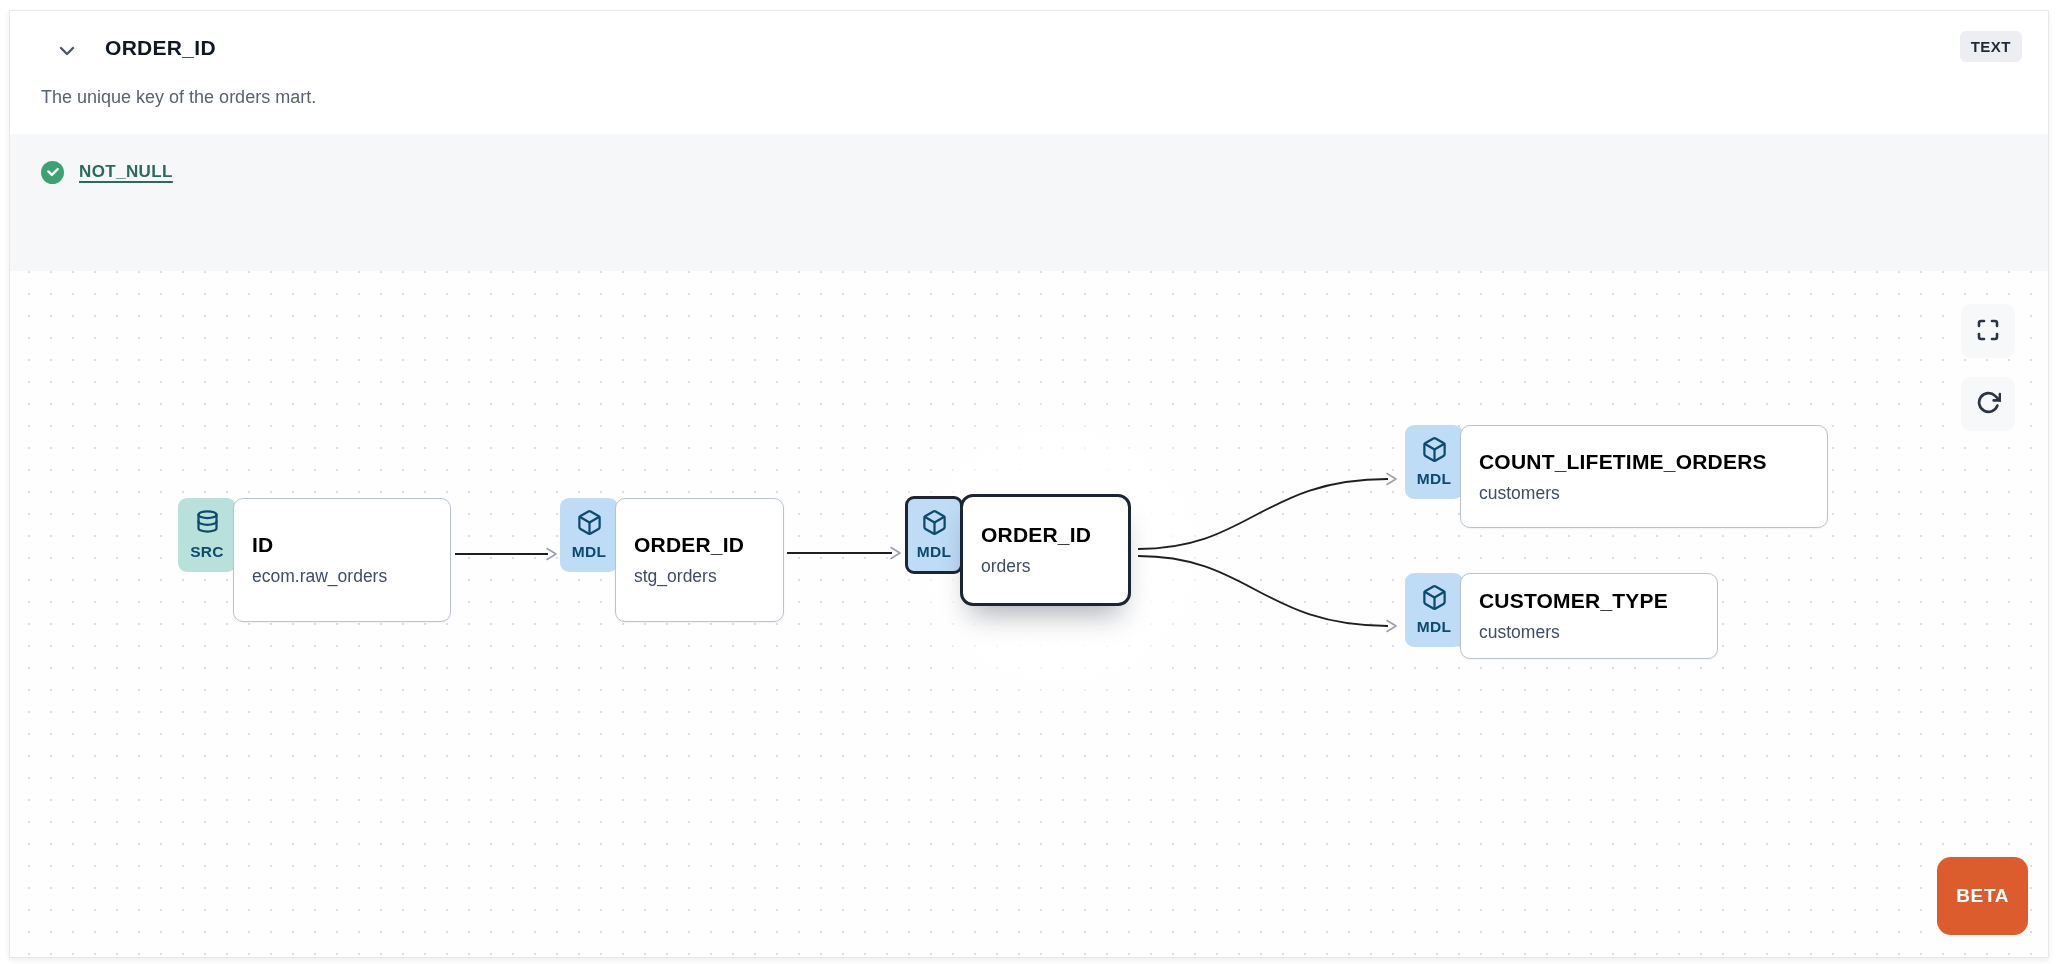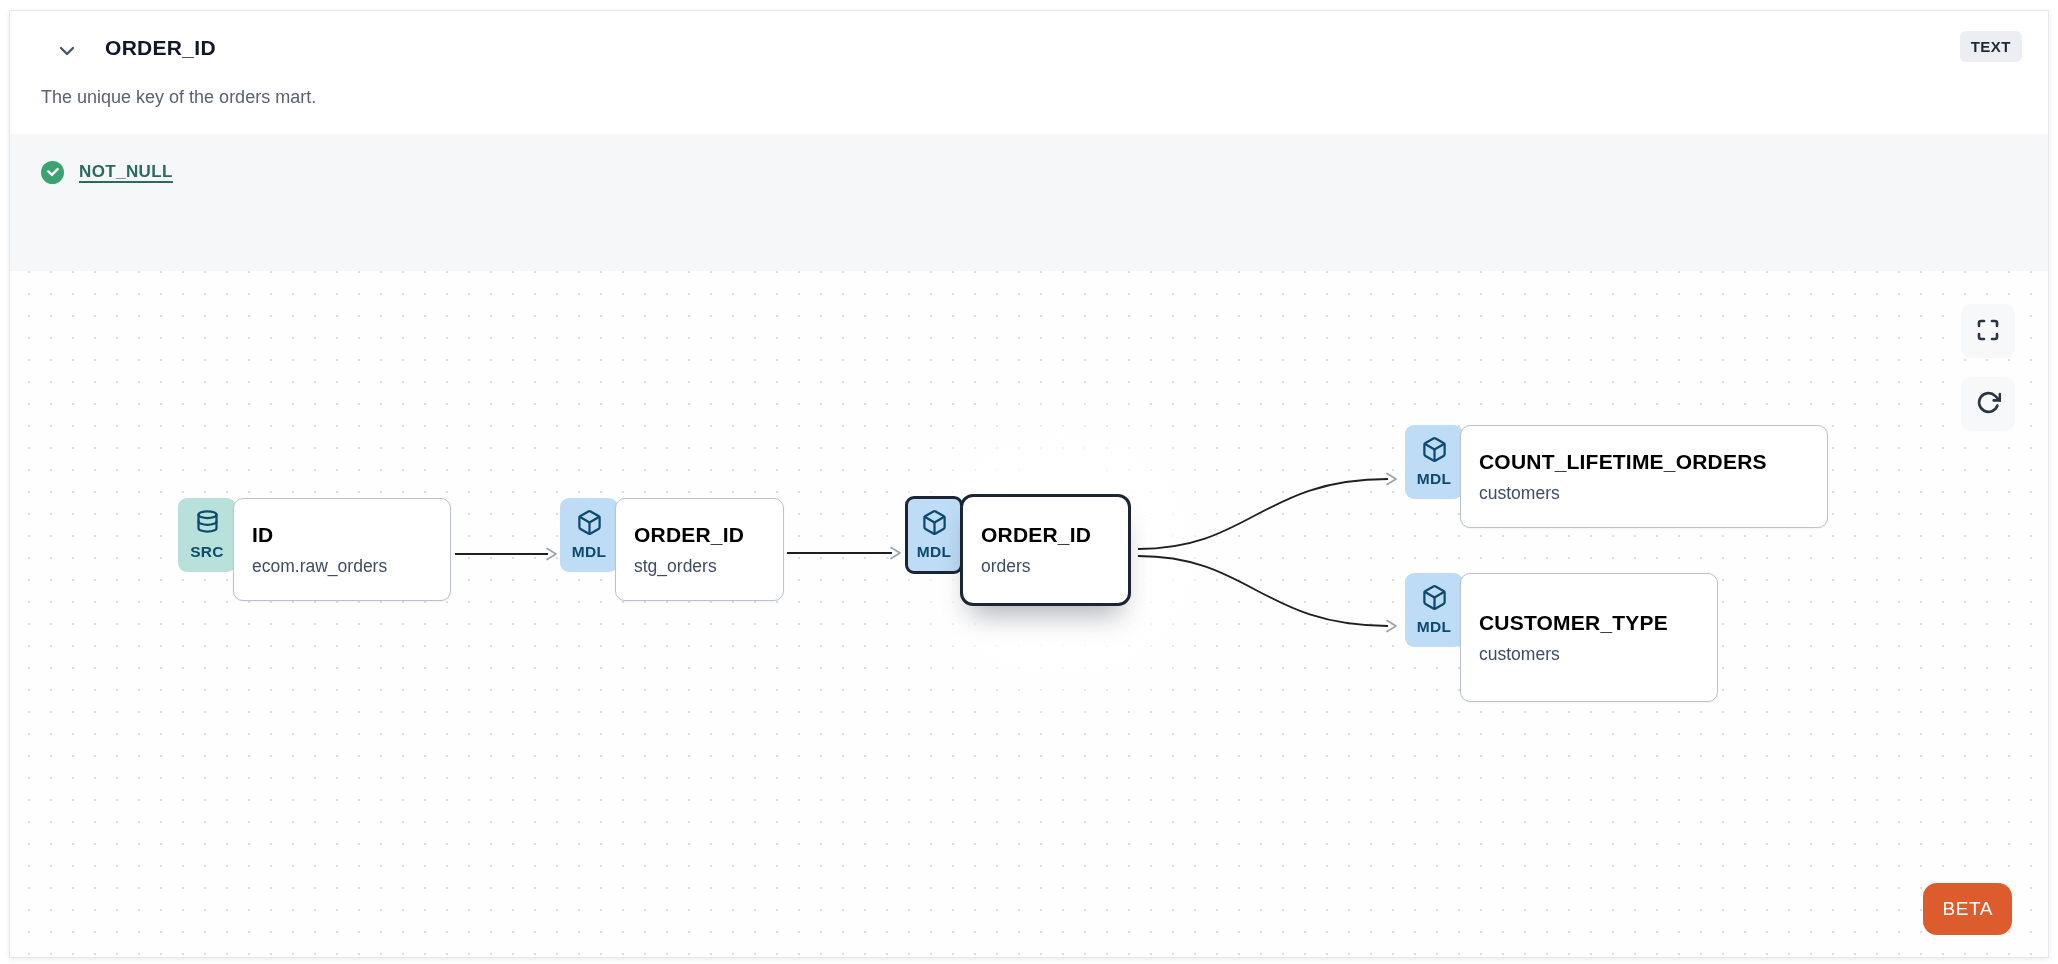--- a/index.html
+++ b/index.html
@@ -66,21 +66,21 @@
     width:58px; height:74px; border-radius:9px; flex:none; position:relative; z-index:1;
     display:flex; flex-direction:column; align-items:center; justify-content:center; gap:3px;
     color:#0c4a6e;
   }
   .badge-src { background:#b7e1da; }
   .badge-mdl { background:#bedcf6; }
   .badge-label { font-size:15.5px; font-weight:700; letter-spacing:.3px; }
   .node-card {
     position:relative; z-index:2; margin-left:-3px;
     background:#fff; border:1px solid #b9c2cf; border-radius:10px;
-    height:103px; padding:0 24px 0 18px;
+    height:124px; padding:0 24px 0 18px;
     display:flex; flex-direction:column; justify-content:center; gap:9px;
     box-shadow:0 1px 2px rgba(16,24,40,.05); white-space:nowrap;
   }
   .node-title { font-size:21px; font-weight:600; color:#000000; letter-spacing:.2px; }
   .node-sub { font-size:17.5px; color:#3f4c66; }
 
   .node.selected .node-badge { border:3px solid #1c2534; height:78px; margin-top:2px; }
   .node.selected .node-card {
     border:3.5px solid #1c2534; border-radius:13px; height:112px;
     box-shadow:0 18px 28px -10px rgba(15,23,42,.35);
@@ -90,23 +90,23 @@
   .canvas-controls {
     position:absolute; right:33px; top:33px;
     display:flex; flex-direction:column; gap:19px;
   }
   .ctrl-btn {
     width:54px; height:54px; border-radius:10px; border:none; background:#f7f8fa;
     color:#2b3442; display:flex; align-items:center; justify-content:center; cursor:pointer;
   }
 
   .beta-badge {
-    position:absolute; right:36px; bottom:22px;
-    background:#dd5c2d; color:#fff; font-size:19px; font-weight:400; letter-spacing:.6px;
-    padding:15px 19px; border-radius:14px;
+    position:absolute; right:20px; bottom:22px;
+    background:#dd5c2d; color:#fff; font-size:19px; font-weight:700; letter-spacing:.6px;
+    padding:28px 19px; border-radius:14px;
   }
 </style>
 </head>
 <body>
 
 <div class="card">
 
   <div class="header">
     <button class="chevron-btn">
       <span>
@@ -222,21 +222,21 @@
       <div class="node-badge badge-mdl">
         <span>
           <svg width="27" height="27" viewBox="0 0 24 24" fill="none" stroke="currentColor" stroke-width="2" stroke-linecap="round" stroke-linejoin="round">
               <path d="M21 16V8a2 2 0 0 0-1-1.73l-7-4a2 2 0 0 0-2 0l-7 4A2 2 0 0 0 3 8v8a2 2 0 0 0 1 1.73l7 4a2 2 0 0 0 2 0l7-4A2 2 0 0 0 21 16z"></path>
               <polyline points="3.27 6.96 12 12.01 20.73 6.96"></polyline>
               <line x1="12" y1="22.08" x2="12" y2="12"></line>
             </svg>
         </span>
         <span class="badge-label">MDL</span>
       </div>
-      <div class="node-card" style="min-width:258px; height:129px;">
+      <div class="node-card" style="min-width:258px; height:86px;">
         <div class="node-title">CUSTOMER_TYPE</div>
         <div class="node-sub">customers</div>
       </div>
     </div>
 
     <div class="canvas-controls">
       <button class="ctrl-btn">
         <span>
           <svg width="24" height="24" viewBox="0 0 24 24" fill="none" stroke="currentColor" stroke-width="2.6" stroke-linecap="round" stroke-linejoin="round">
               <path d="M8 3H5a2 2 0 0 0-2 2v3"></path>

